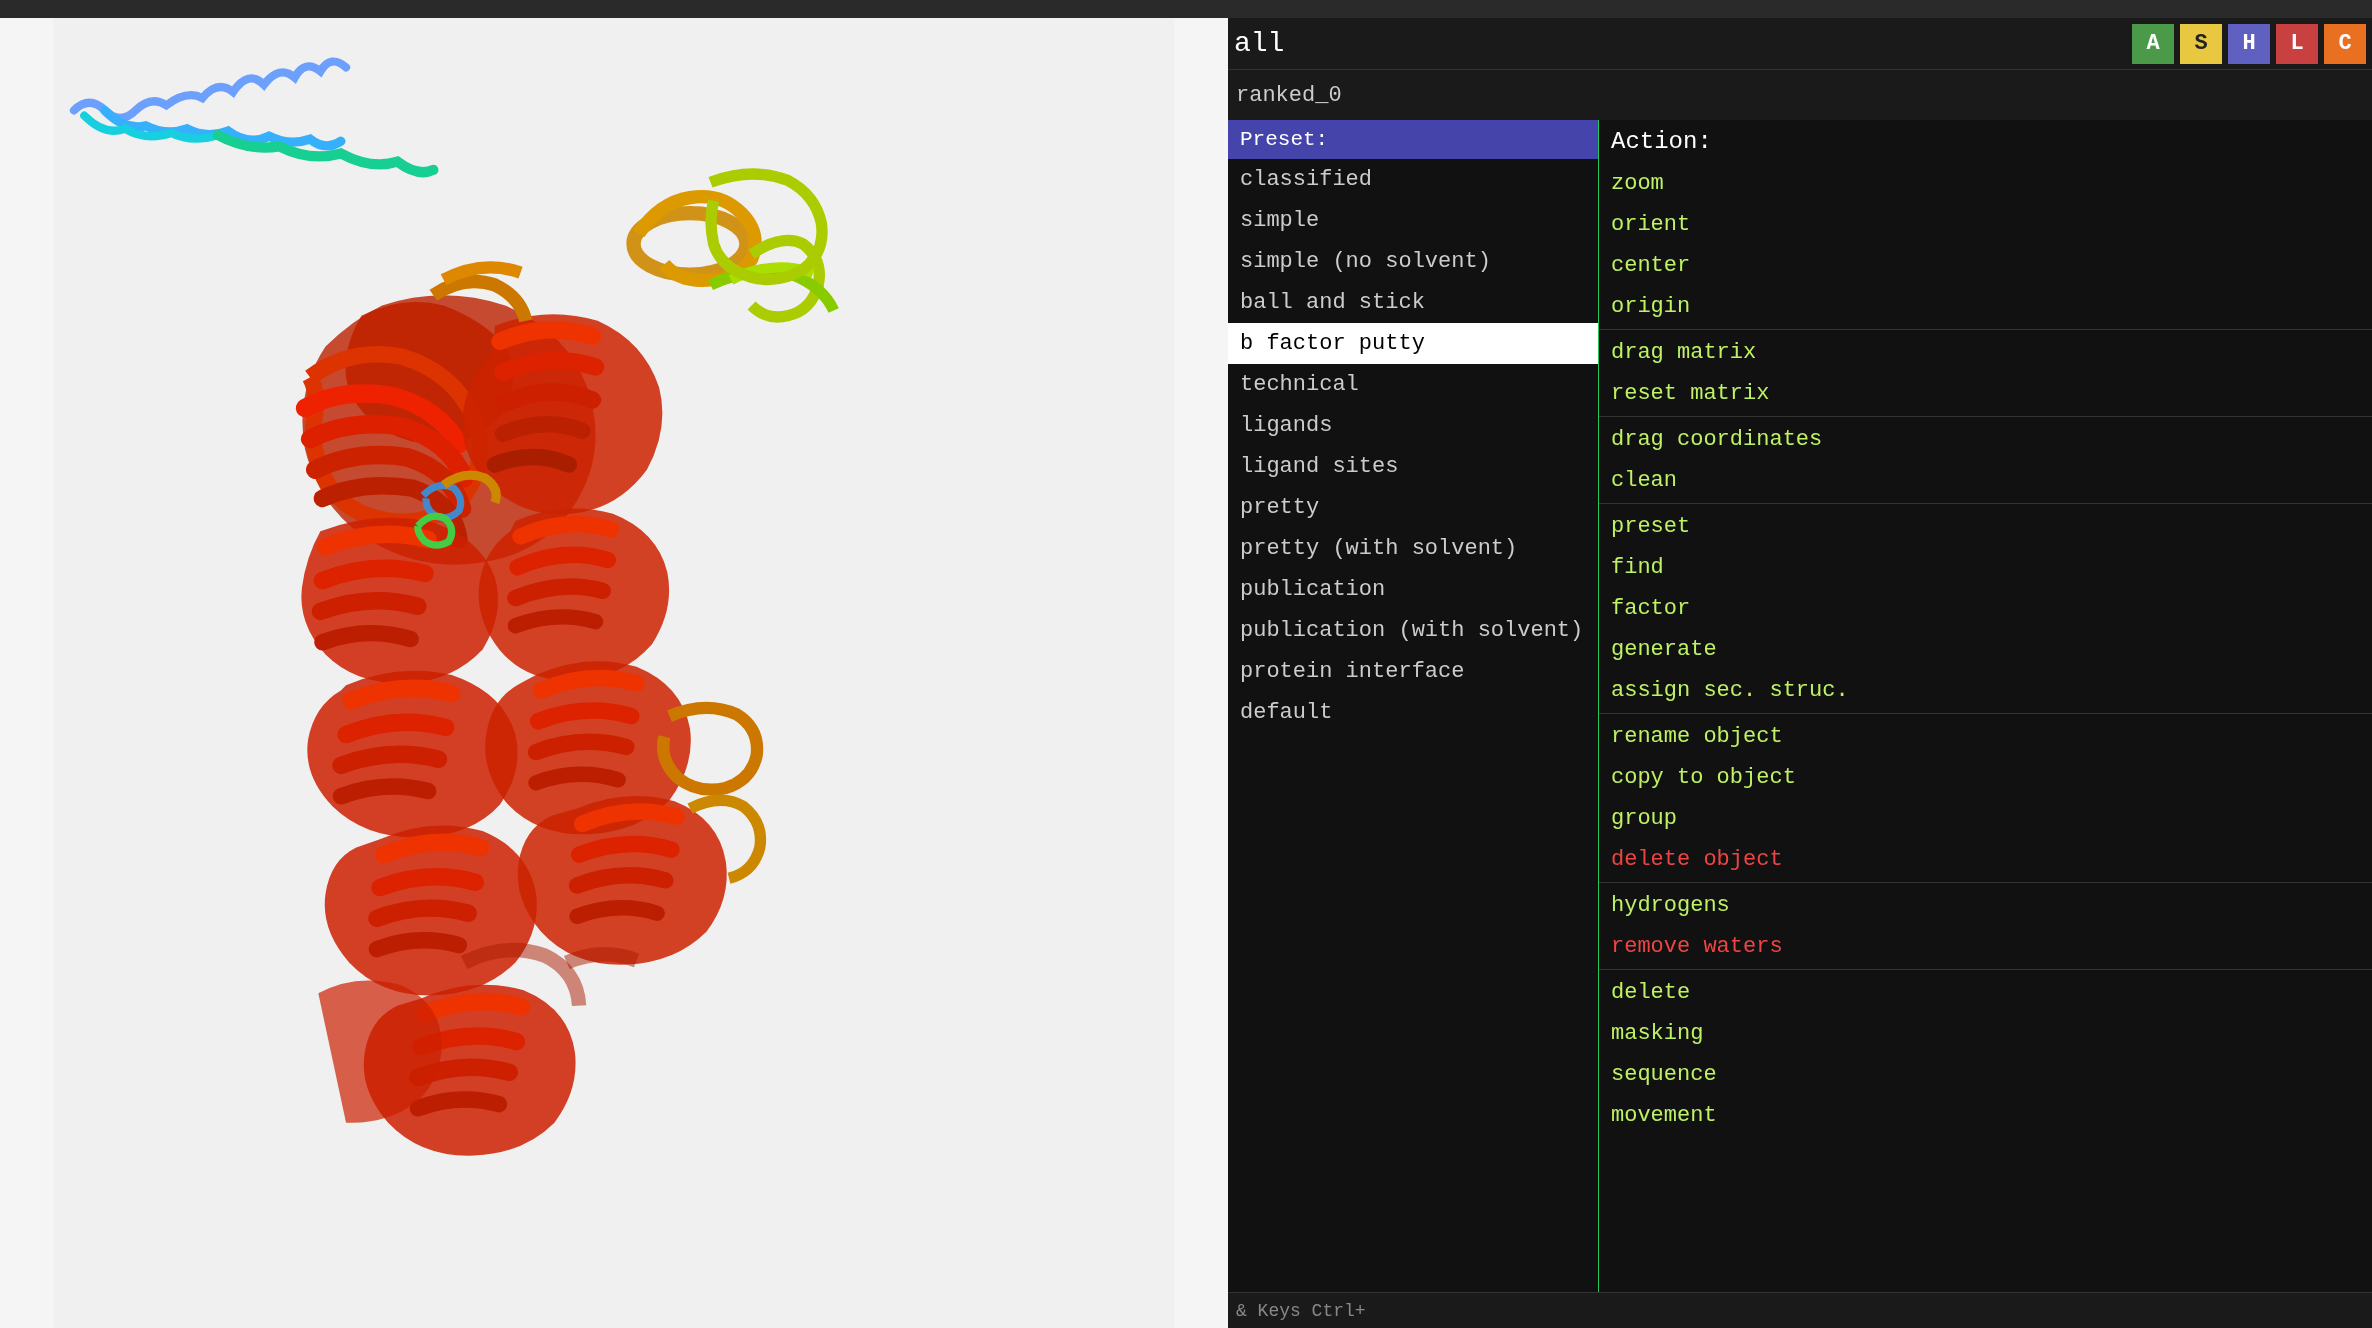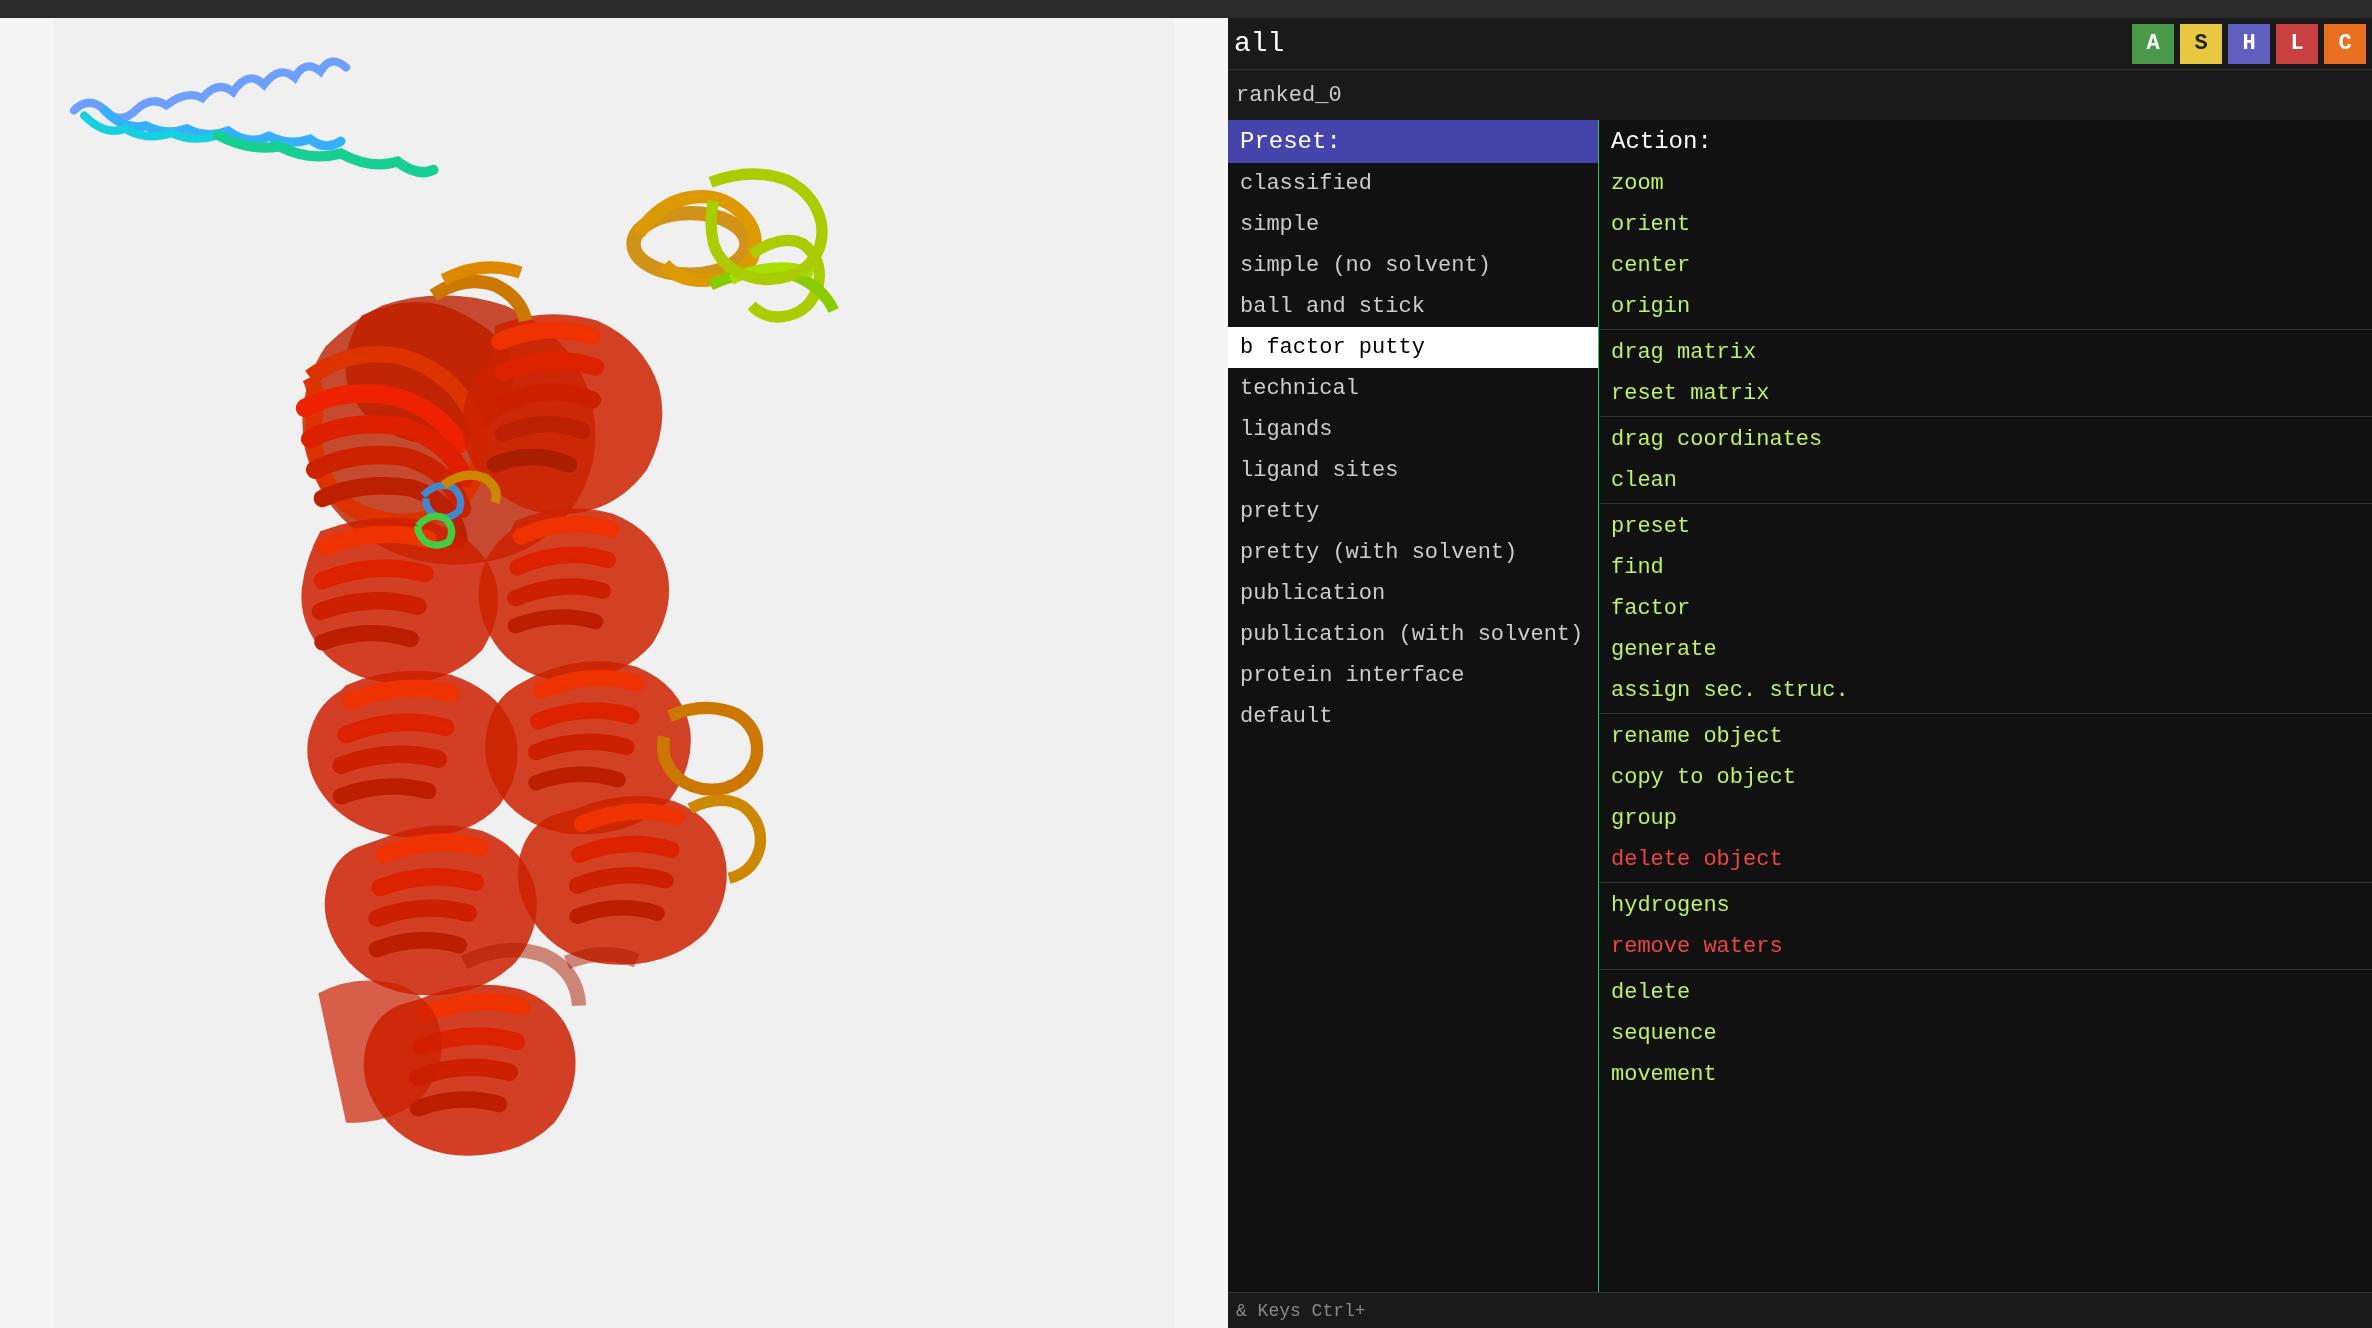--- a/index.html
+++ b/index.html
@@ -102,21 +102,21 @@
       border-left: 1px solid #22c55e;
       display: flex;
       flex-direction: column;
       overflow-y: auto;
     }
 
     .section-header {
       background: #4444aa;
       color: white;
       padding: 8px 12px;
-      font-size: 24px;
+      font-size: 21px;
       font-family: 'Courier New', monospace;
     }
 
     .menu-item {
       padding: 8px 12px;
       font-size: 22px;
       font-family: 'Courier New', monospace;
       color: #cccccc;
       cursor: pointer;
       white-space: nowrap;
@@ -370,20 +370,21 @@
               <div class="action-separator"></div>
               <div class="action-item">rename object</div>
               <div class="action-item">copy to object</div>
               <div class="action-item">group</div>
               <div class="action-item red">delete object</div>
               <div class="action-separator"></div>
               <div class="action-item">hydrogens</div>
               <div class="action-item red">remove waters</div>
               <div class="action-separator"></div>
               <div class="action-item">delete</div>
+              <div class="action-item">masking</div>
               <div class="action-item">sequence</div>
               <div class="action-item">movement</div>
             </div>
         </div>
 
       </div>
 
       <div id="bottom-bar">
         <span id="bottom-text">&amp; Keys   Ctrl+</span>
       </div>

